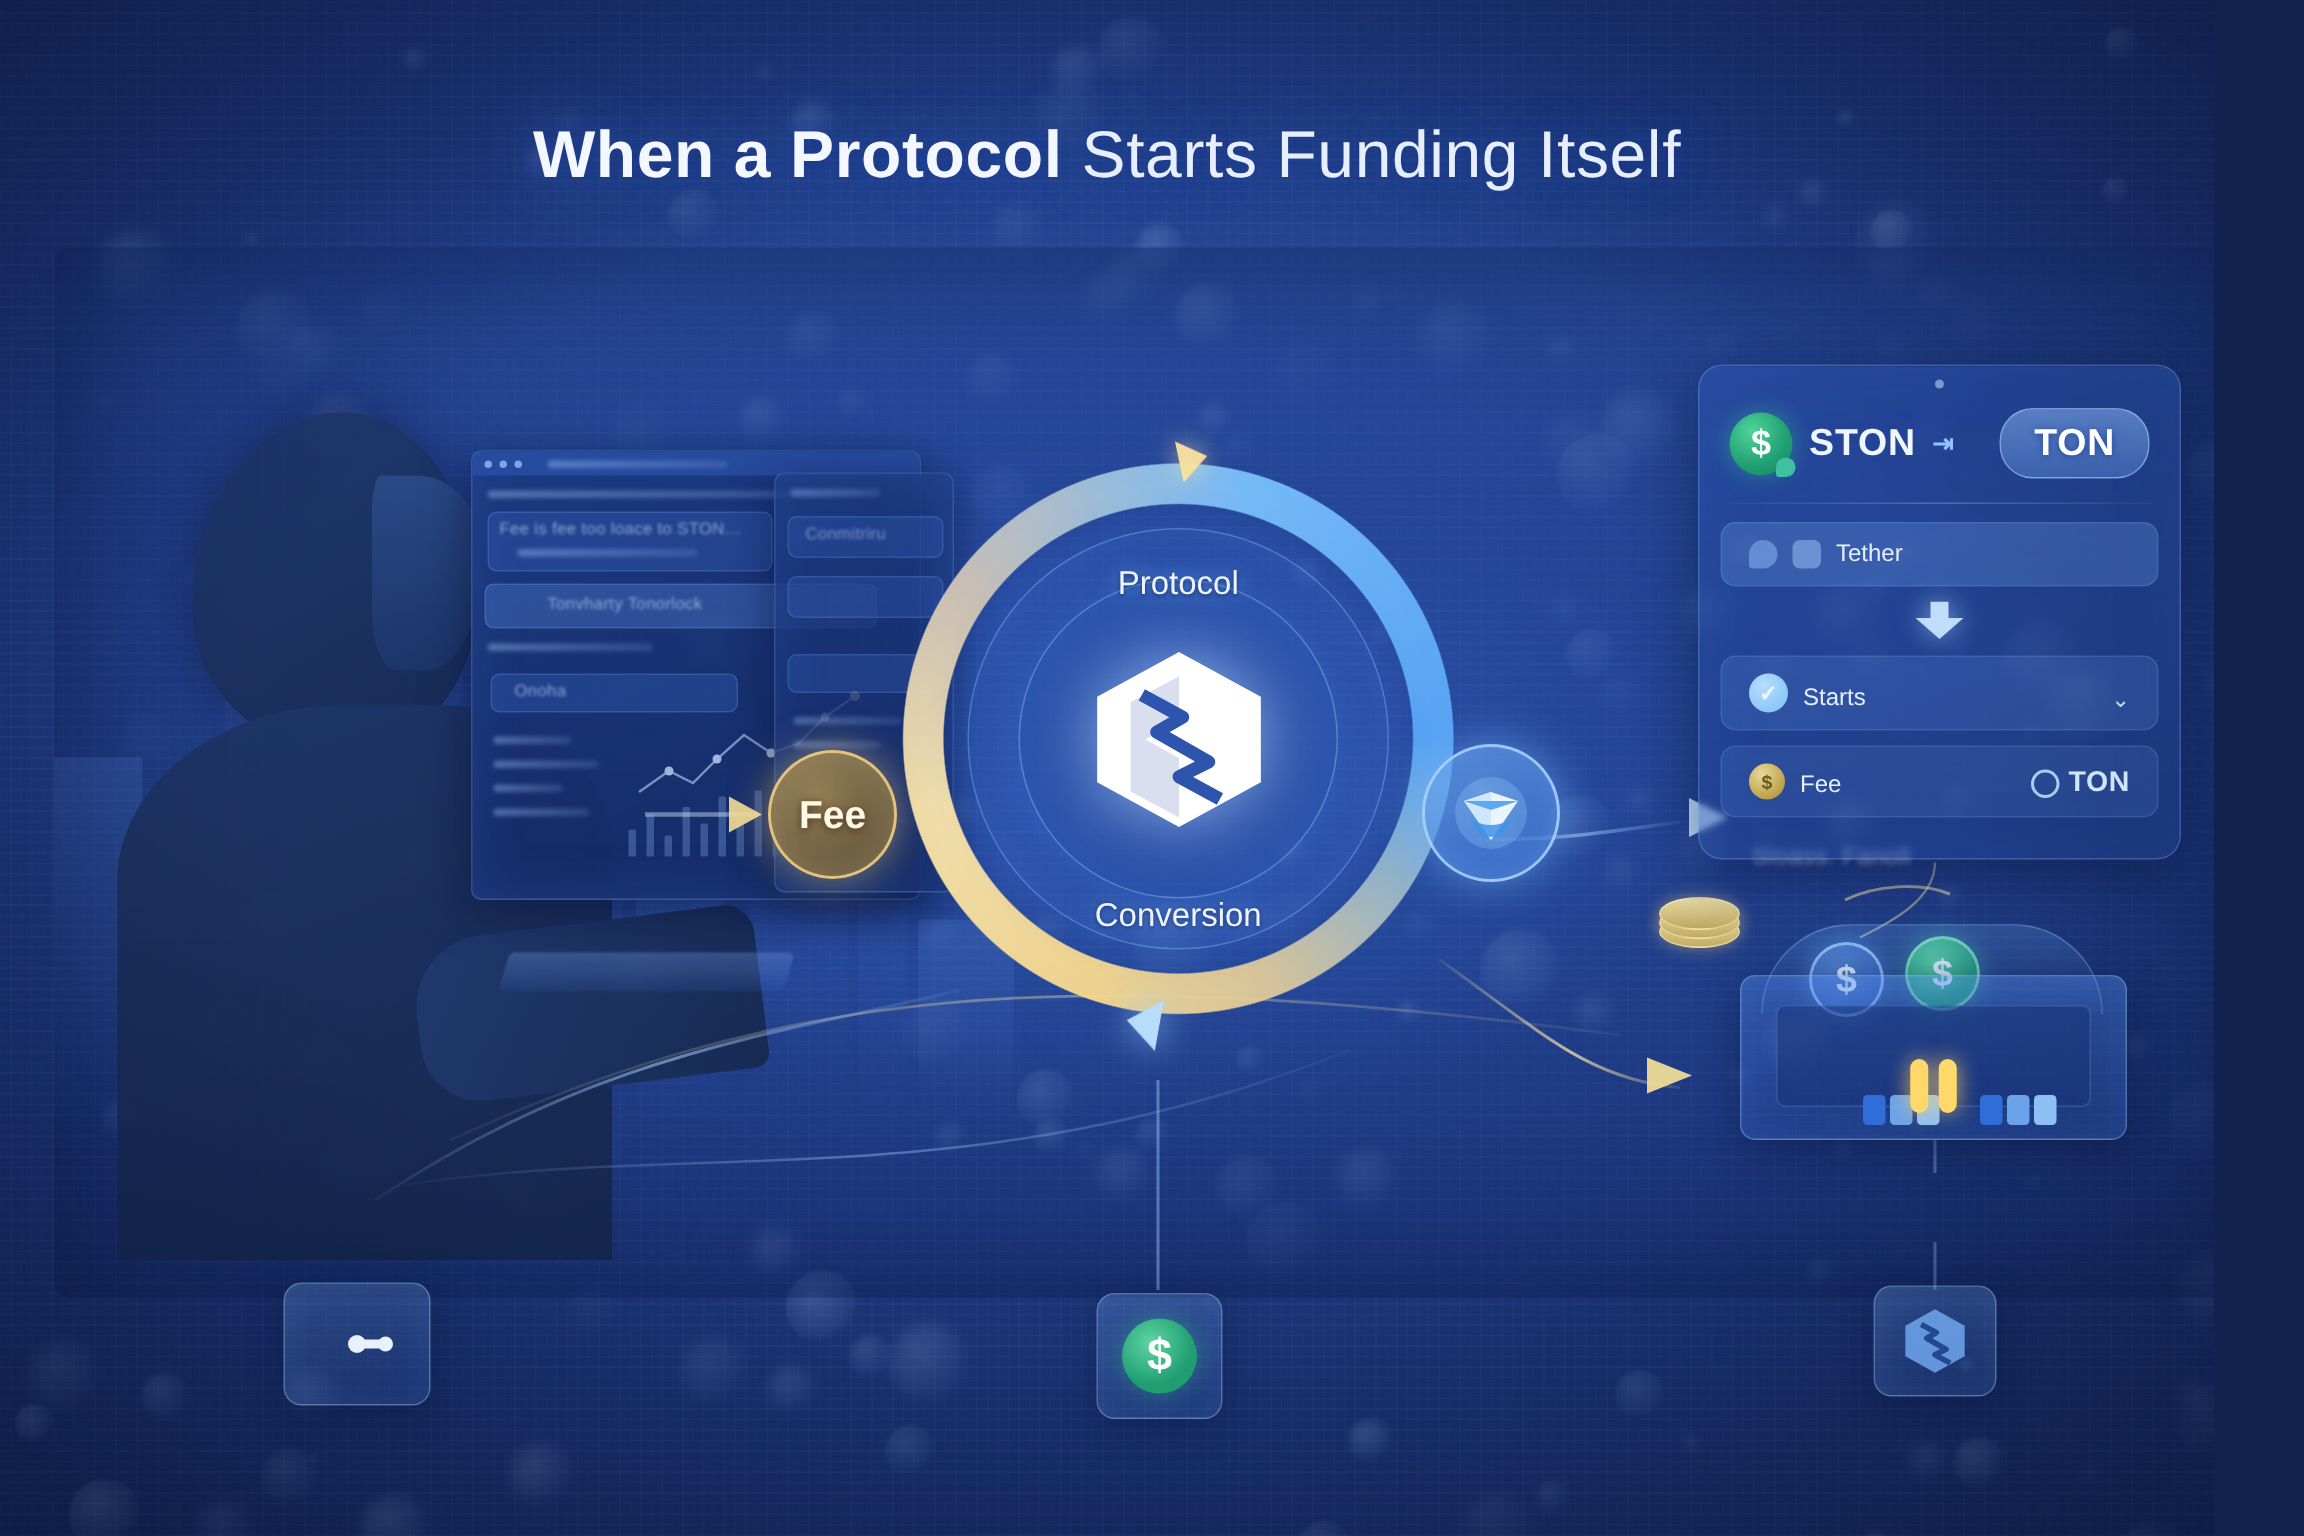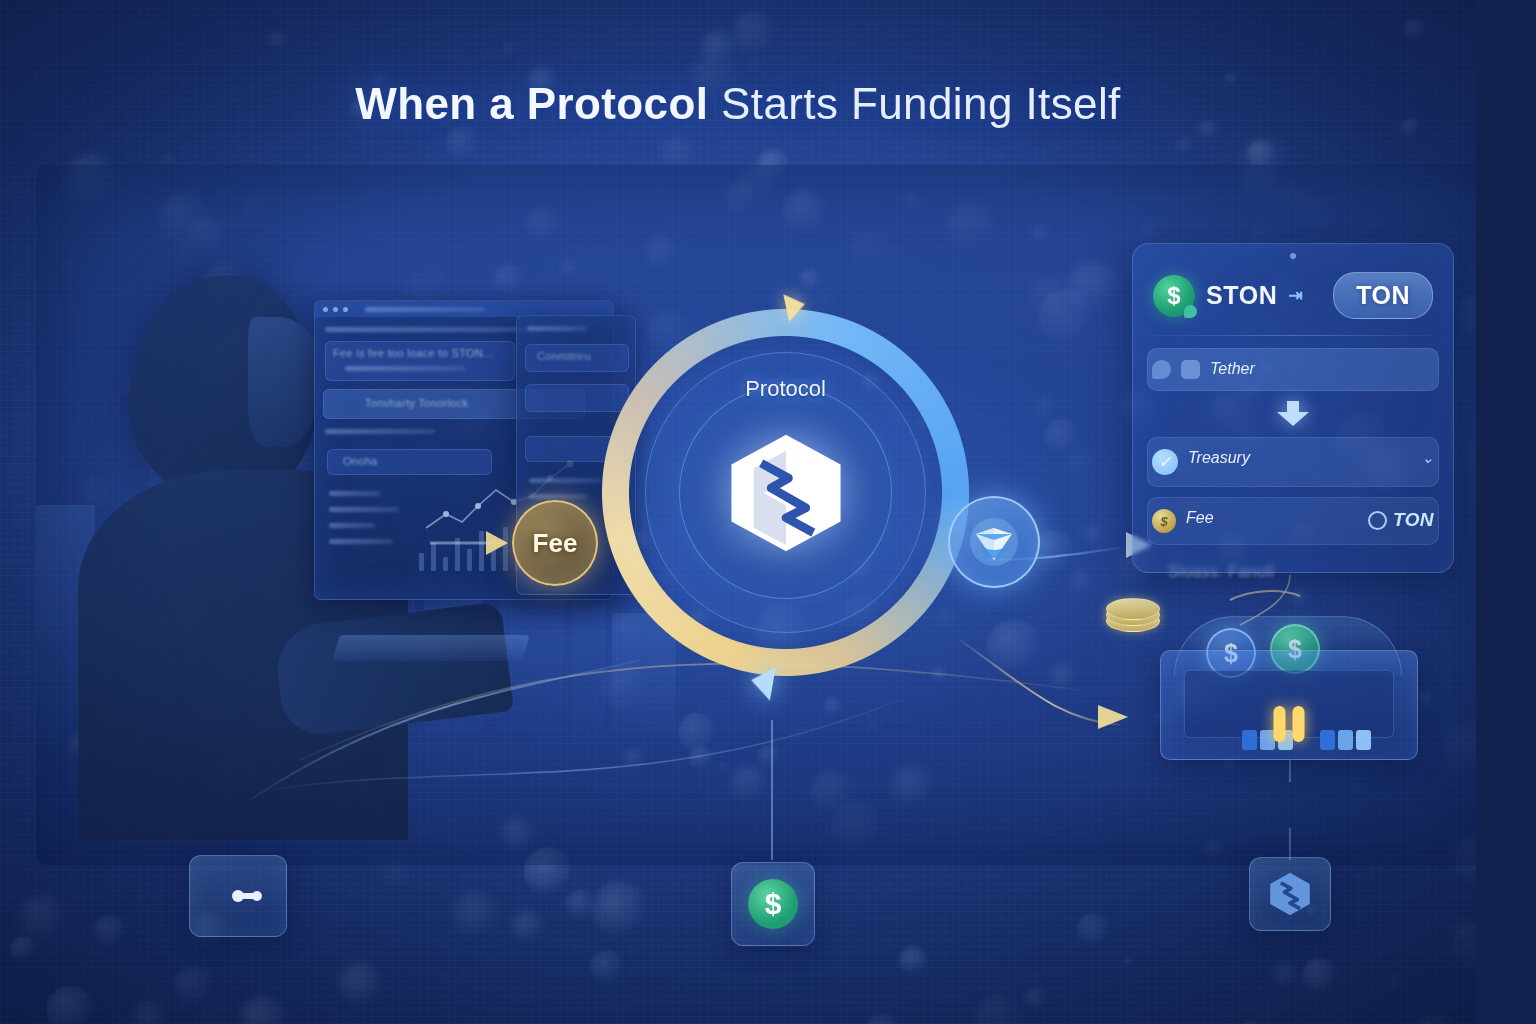--- a/index.html
+++ b/index.html
@@ -236,26 +236,26 @@
   .swap-glyph { color:#8fc2ff; font-size:17px; font-weight:700; letter-spacing:-2px; }
   .pill-ton {
     margin-left:auto; padding:8px 22px; border-radius:22px;
     background:linear-gradient(180deg, rgba(150,195,255,0.48), rgba(110,165,245,0.34));
     border:1px solid rgba(185,220,255,0.45);
     color:#ffffff; font-size:25px; font-weight:700; letter-spacing:.5px;
     text-shadow:0 1px 5px rgba(20,50,130,0.6);
   }
   .panel-div { height:1px; margin:2px 4px 12px 4px; background:linear-gradient(90deg, rgba(150,195,255,0.05), rgba(150,195,255,0.35), rgba(150,195,255,0.05)); }
   .row {
-    display:flex; align-items:flex-start; gap:10px;
-    padding:11px 4px; border-radius:10px;
+    display:flex; align-items:flex-end; gap:10px;
+    padding:11px 18px; border-radius:10px;
     background:rgba(120,170,250,0.16);
     border:1px solid rgba(150,195,255,0.16);
     margin-bottom:10px;
-    color:#e4eeff; font-size:16px;font-style:italic;
+    color:#e4eeff; font-size:16px;
   }
   .row.dim { background:rgba(130,180,255,0.22); }
   .row.fee-row { background:rgba(120,170,250,0.12); }
   .mini-ic { width:19px; height:19px; border-radius:5px; background:rgba(170,210,255,0.45); flex:none; }
   .mini-ic.oval { border-radius:50% 50% 50% 12%; background:rgba(140,185,250,0.5); }
   .check-ic {
     width:26px; height:26px; border-radius:50%; flex:none;
     background:radial-gradient(circle at 38% 32%, #b5ddff, #7cc0f5);
     display:flex; align-items:center; justify-content:center;
     color:#e9f5ff; font-size:15px; font-weight:700;
@@ -680,20 +680,21 @@
     </div>
   </div>
 
   <div class="cycle">
     <div class="ring-outer"></div>
     <div class="arrow-head-top"></div>
     <div class="arrow-head-bot"></div>
     <div class="ring-mid"></div>
     <div class="ring-inner"></div>
     <div class="cyc-label cyc-top">Protocol</div>
+    <div class="cyc-label cyc-bot">Conversion</div>
     <svg class="ston-core" viewBox="0 0 100 100">
       <polygon points="50,3 94,27 94,73 50,97 6,73 6,27" fill="#ffffff"></polygon>
       <path d="M26,32 L50,18 L74,32 L74,44 L56,54 L70,62 L70,78 L50,90 L30,78 L30,64 L46,56 L26,46 Z" fill="#2a58b8" opacity=".0"></path>
       <path d="M24,30 L50,16 L50,40 L32,50 L50,60 L50,92 L24,78 Z" fill="#2a4f9e" opacity=".18"></path>
       <path d="M30,26 L52,38 L38,46 L66,62 L50,70 L72,82" fill="none" stroke="#2d55ad" stroke-width="7" stroke-linejoin="round"></path>
     </svg>
   </div>
 
   <div class="fee-badge">Fee</div>
 
@@ -726,21 +727,21 @@
     </div>
 
     <div class="down-arrow">
       <svg width="34" height="26">
           <polygon points="11,0 23,0 23,11 33,11 17,25 1,11 11,11" fill="rgba(200,228,255,0.95)"></polygon>
         </svg>
     </div>
 
     <div class="row">
       <span class="check-ic">✓</span>
-      <span>Treasury</span>
+      <span>Starts</span>
       <span class="chev">⌄</span>
     </div>
 
     <div class="row fee-row">
       <span class="coin-gold">$</span>
       <span>Fee</span>
       <span class="ton-tag">
         <span class="circ"></span>
         <span>TON</span>
       </span>

